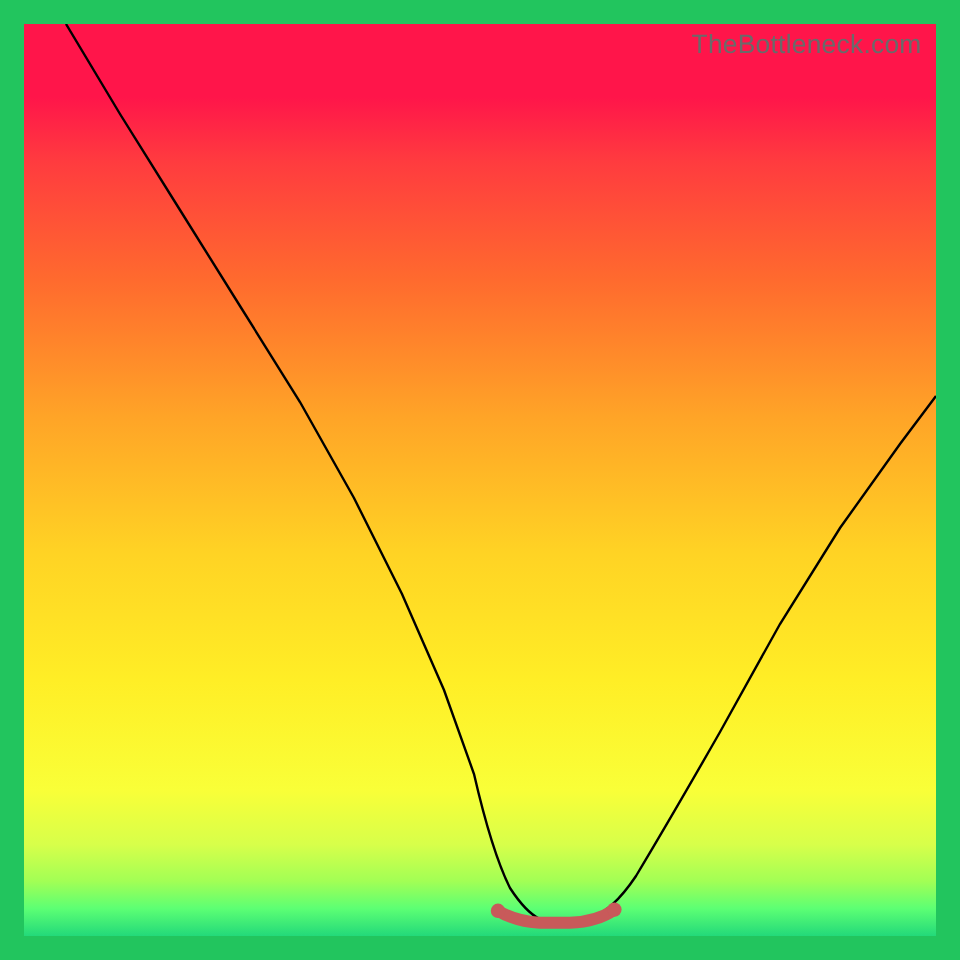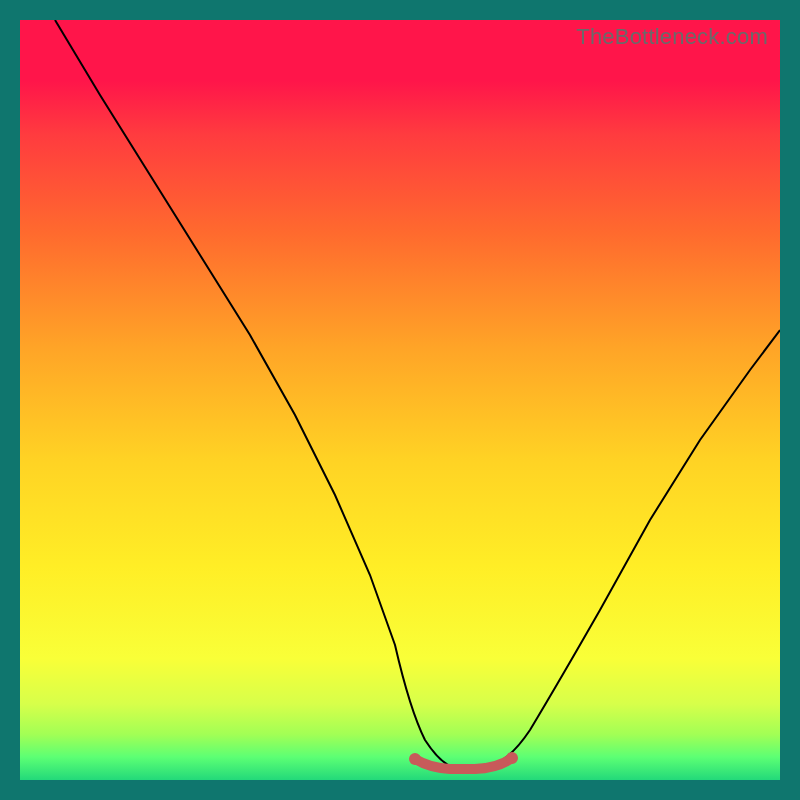--- a/index.html
+++ b/index.html
@@ -1,16 +1,16 @@
 <!DOCTYPE html>
 <html><head>
 <meta charset="utf-8">
 <style>
 html,body{margin:0;padding:0;width:800px;height:800px;overflow:hidden;font-family:Arial,Helvetica,sans-serif}
-.chart-wrap{position:relative;width:800px;height:800px;background:#0f766e}
+.chart-wrap{position:relative;width:800px;height:800px;background:#22c55e}
 .plot-area{position:absolute;left:20px;top:20px;width:760px;height:760px;background:linear-gradient(to bottom,#ff154a 0%,#ff154a 8%,#ff3b3f 15%,#ff6a2e 28%,#ffa427 43%,#ffd324 58%,#ffee26 72%,#f9ff38 84%,#d7ff4a 90%,#a2ff55 94%,#5cff74 97%,#23d97a 100%)}
 .attrib{position:absolute;top:4px;right:12px;color:#6a6a6a;font-size:22px;font-weight:400;letter-spacing:0.2px}
 svg.curve{position:absolute;left:0;top:0;width:760px;height:760px}
 path.main-curve{fill:none;stroke:#000;stroke-width:2}
 path.flat-seg{fill:none;stroke:#c85a5a;stroke-width:10;stroke-linecap:round}
 circle.endcap{fill:#c85a5a}
 </style>
 </head>
 <body>
 

